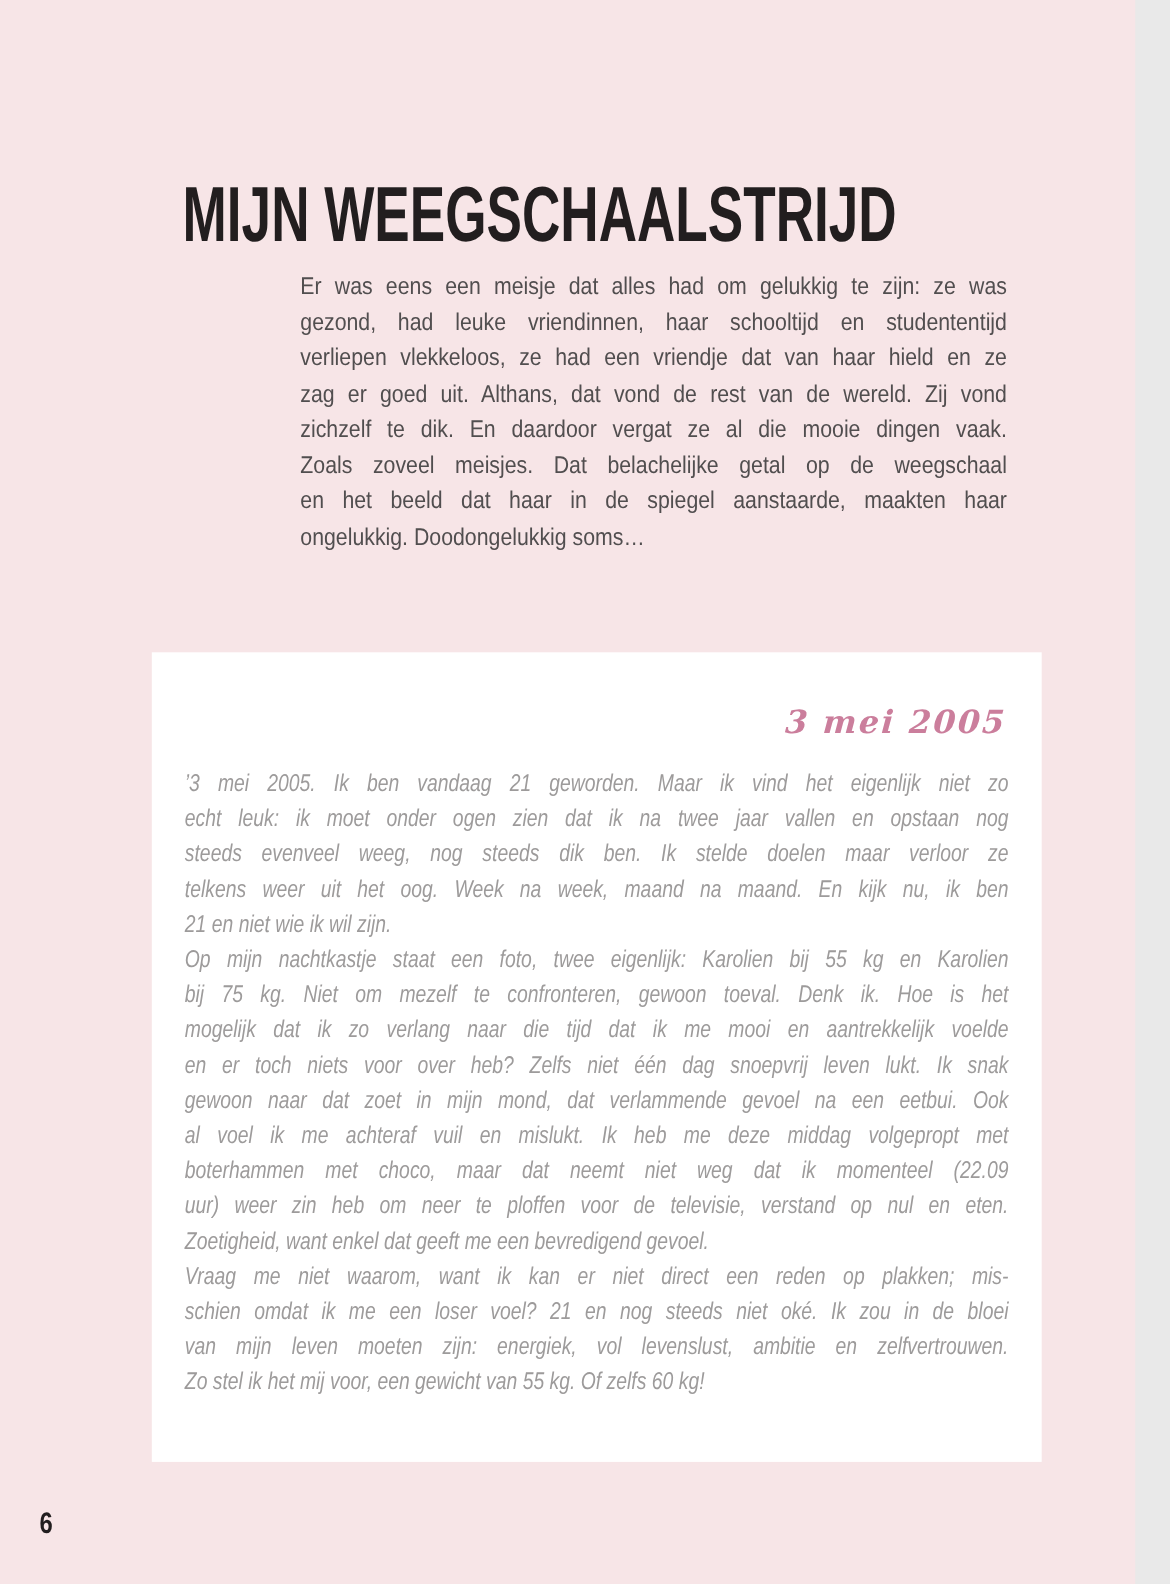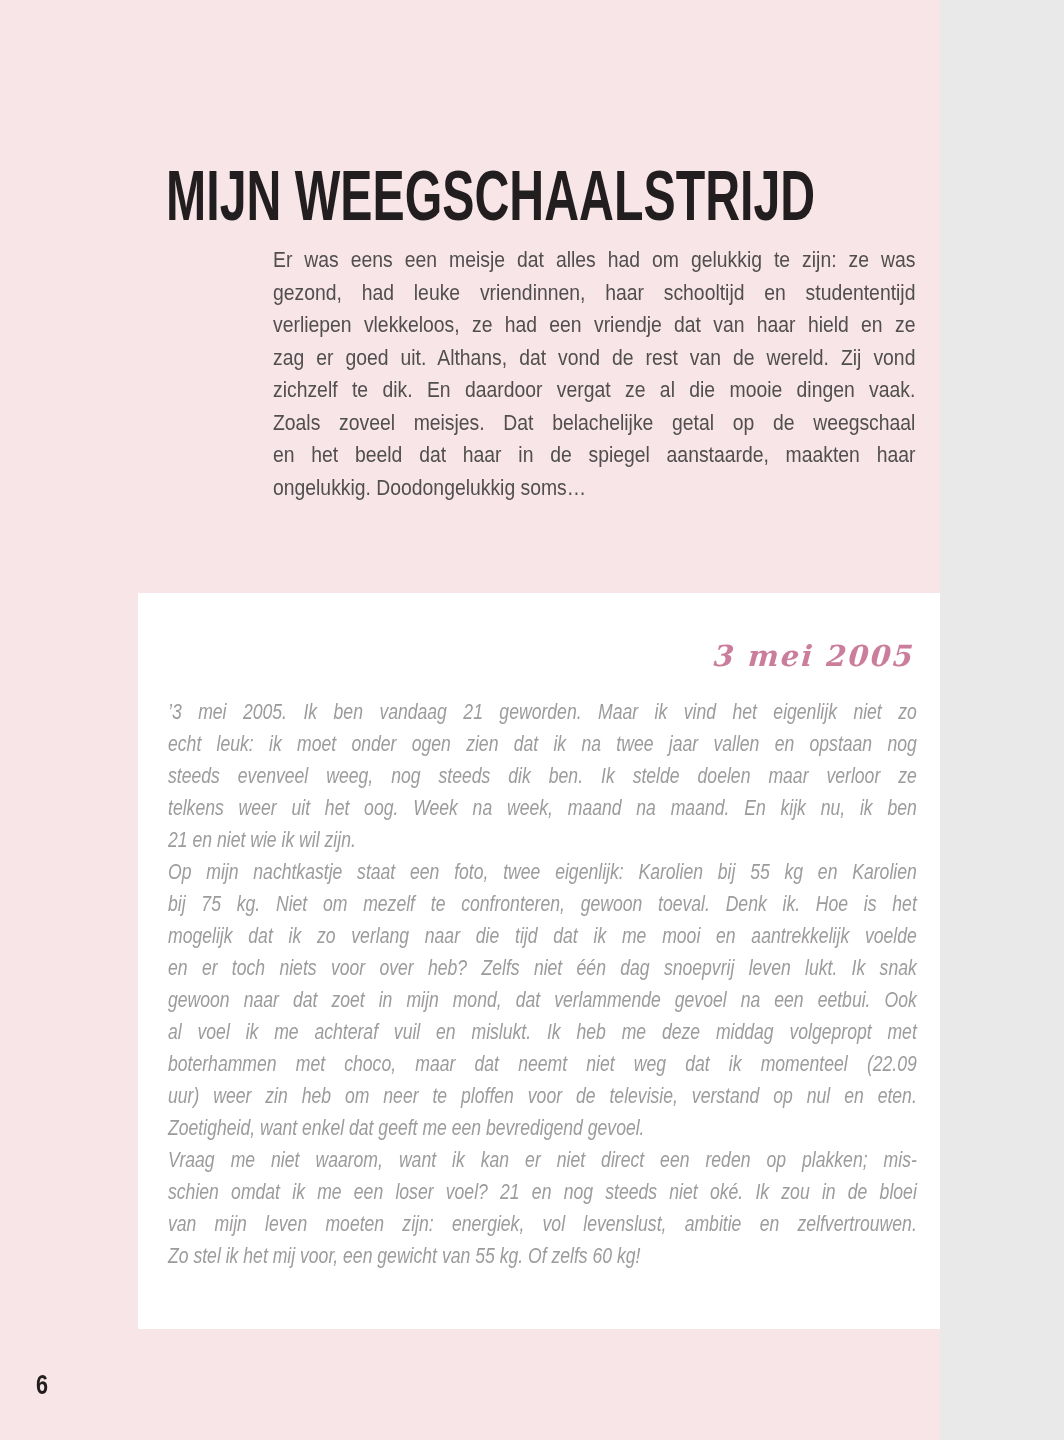--- a/index.html
+++ b/index.html
@@ -2,21 +2,21 @@
 <html><head>
 <meta charset="utf-8">
 <style>
   html, body {
     margin: 0;
     padding: 0;
     background: #e9e9e9;
   }
   .page {
     position: relative;
-    width: 940px;
+    width: 1032px;
     height: 1440px;
     background: #f7e5e7;
     overflow: hidden;
     font-family: "Liberation Sans", sans-serif;
   }
   .chapter-title {
     position: absolute;
     left: 166px;
     top: 112px;
     font-size: 71px;

